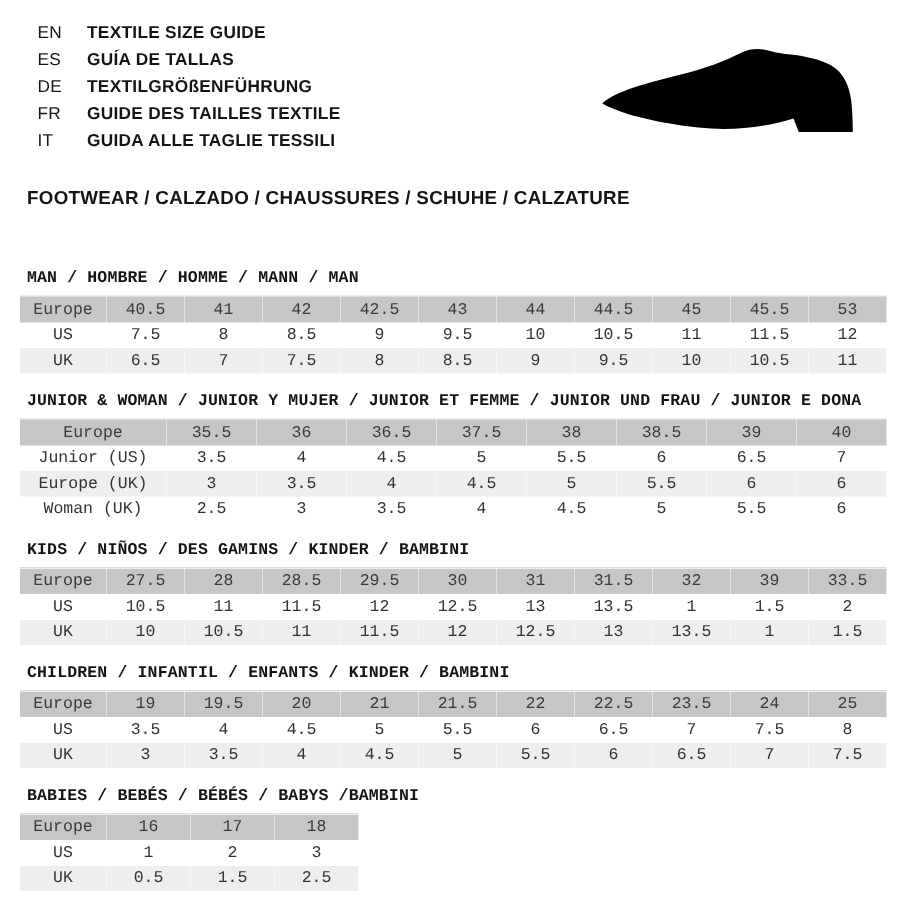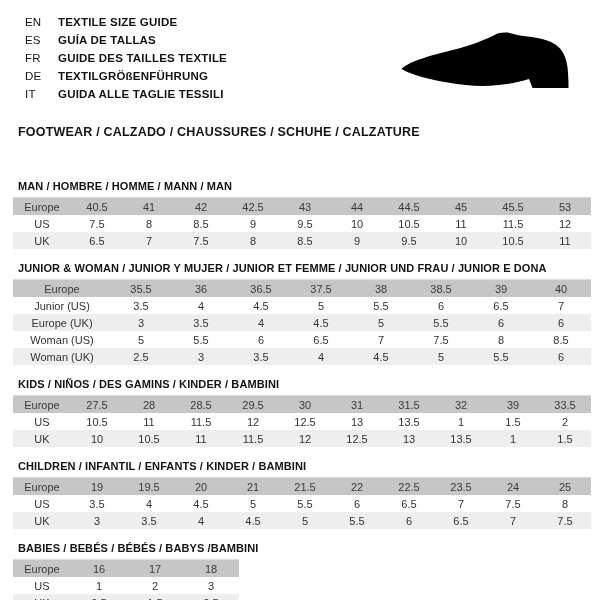--- a/index.html
+++ b/index.html
@@ -12,21 +12,21 @@
   .lang-list{margin:13px 0 0 25px;}
   .lang-row{display:flex;height:18px;align-items:center;}
   .lang-code{width:33px;font-weight:normal;font-size:11.5px;color:var(--title-text,#111);letter-spacing:.2px;}
   .lang-label{font-weight:bold;font-size:11.5px;color:var(--title-text,#111);letter-spacing:.2px;}
   .category{margin:22px 0 0 18px;font-weight:bold;font-size:12.5px;color:var(--title-text,#111);letter-spacing:.2px;}
   
   .shoe{position:absolute;top:29px;left:396px;width:178px;height:64px;color:var(--shoe,#000);}
   .shoe svg{width:100%;height:100%;display:block;}
   
   main{margin-top:41px;}
-  .section{margin-left:13px;}
+  .section{margin-left:13px;font-family:Liberation Mono, monospace;}
   .section + .section{margin-top:13px;}
   .section-title{font-size:11px;font-weight:bold;color:var(--title-text,#111);margin:0 0 5px 5px;line-height:12px;letter-spacing:.1px;white-space:nowrap;}
   table.size-table{border-collapse:collapse;border-top:1px solid var(--table-border-top,#dcdcdc);table-layout:fixed;}
   table.size-table td{height:17px;padding:0;font-size:11px;text-align:center;color:var(--text,#333);white-space:nowrap;overflow:hidden;}
   td.row-label{text-align:left;padding-left:7px;width:58px;}
   .cols-8 td.row-label{width:98px;}
   .cols-10 td.cell{width:52px;}
   .cols-8 td.cell{width:60px;}
   .cols-3 td.cell{width:56px;}
   tr.header-row{background:var(--header-row-bg,#c6c6c6);}
@@ -40,26 +40,26 @@
   <div class="lang-list">
       <div class="lang-row">
         <span class="lang-code">EN</span>
         <span class="lang-label">TEXTILE SIZE GUIDE</span>
       </div>
       <div class="lang-row">
         <span class="lang-code">ES</span>
         <span class="lang-label">GUÍA DE TALLAS</span>
       </div>
       <div class="lang-row">
+        <span class="lang-code">DE</span>
+        <span class="lang-label">TEXTILGRÖßENFÜHRUNG</span>
+      </div>
+      <div class="lang-row">
         <span class="lang-code">FR</span>
         <span class="lang-label">GUIDE DES TAILLES TEXTILE</span>
-      </div>
-      <div class="lang-row">
-        <span class="lang-code">DE</span>
-        <span class="lang-label">TEXTILGRÖßENFÜHRUNG</span>
       </div>
       <div class="lang-row">
         <span class="lang-code">IT</span>
         <span class="lang-label">GUIDA ALLE TAGLIE TESSILI</span>
       </div>
     </div>
   <div class="shoe">
     <svg viewBox="0 0 175 64" preserveAspectRatio="xMidYMid meet" aria-hidden="true">
       <path fill="currentColor" d="
         M 4 40
@@ -159,31 +159,20 @@
             <td class="cell">3</td>
             <td class="cell">3.5</td>
             <td class="cell">4</td>
             <td class="cell">4.5</td>
             <td class="cell">5</td>
             <td class="cell">5.5</td>
             <td class="cell">6</td>
             <td class="cell">6</td>
           </tr>
           <tr>
-            <td class="row-label">Woman (US)</td>
-            <td class="cell">5</td>
-            <td class="cell">5.5</td>
-            <td class="cell">6</td>
-            <td class="cell">6.5</td>
-            <td class="cell">7</td>
-            <td class="cell">7.5</td>
-            <td class="cell">8</td>
-            <td class="cell">8.5</td>
-          </tr>
-          <tr>
             <td class="row-label">Woman (UK)</td>
             <td class="cell">2.5</td>
             <td class="cell">3</td>
             <td class="cell">3.5</td>
             <td class="cell">4</td>
             <td class="cell">4.5</td>
             <td class="cell">5</td>
             <td class="cell">5.5</td>
             <td class="cell">6</td>
           </tr>

